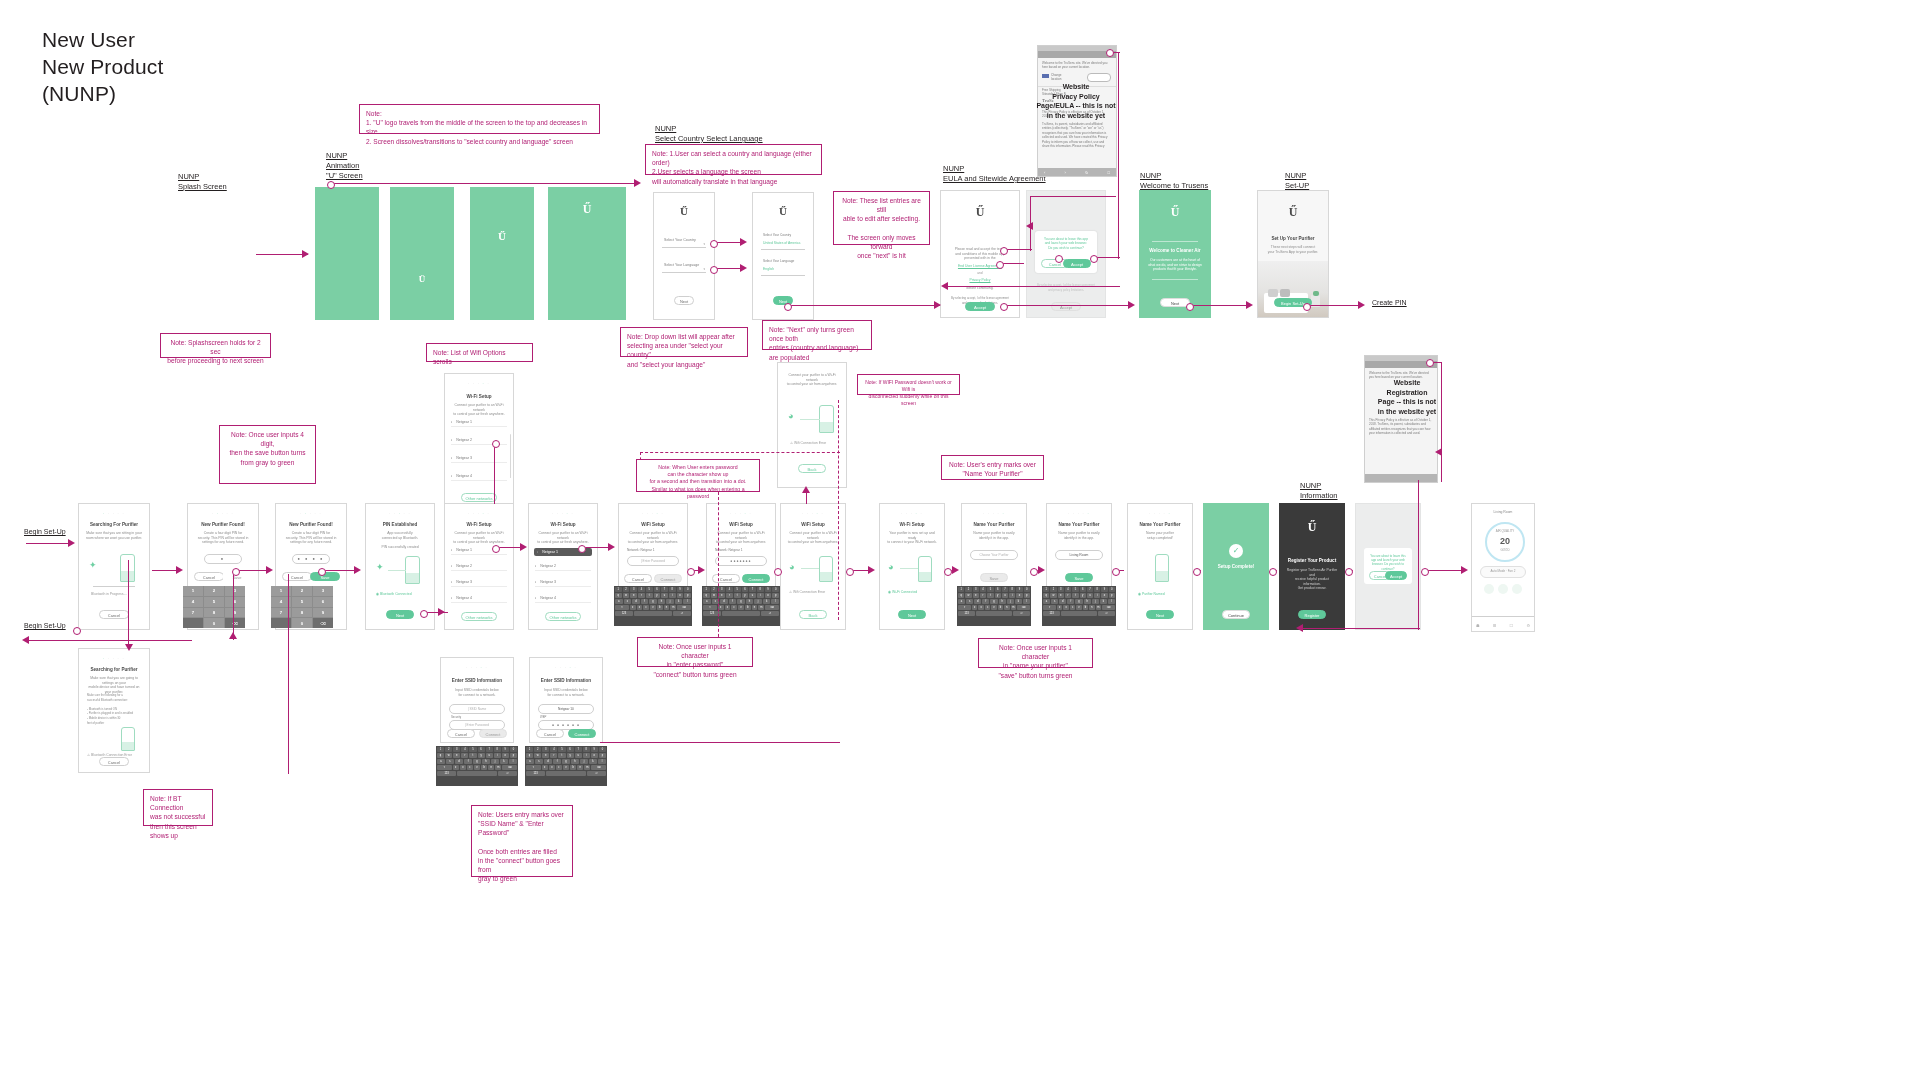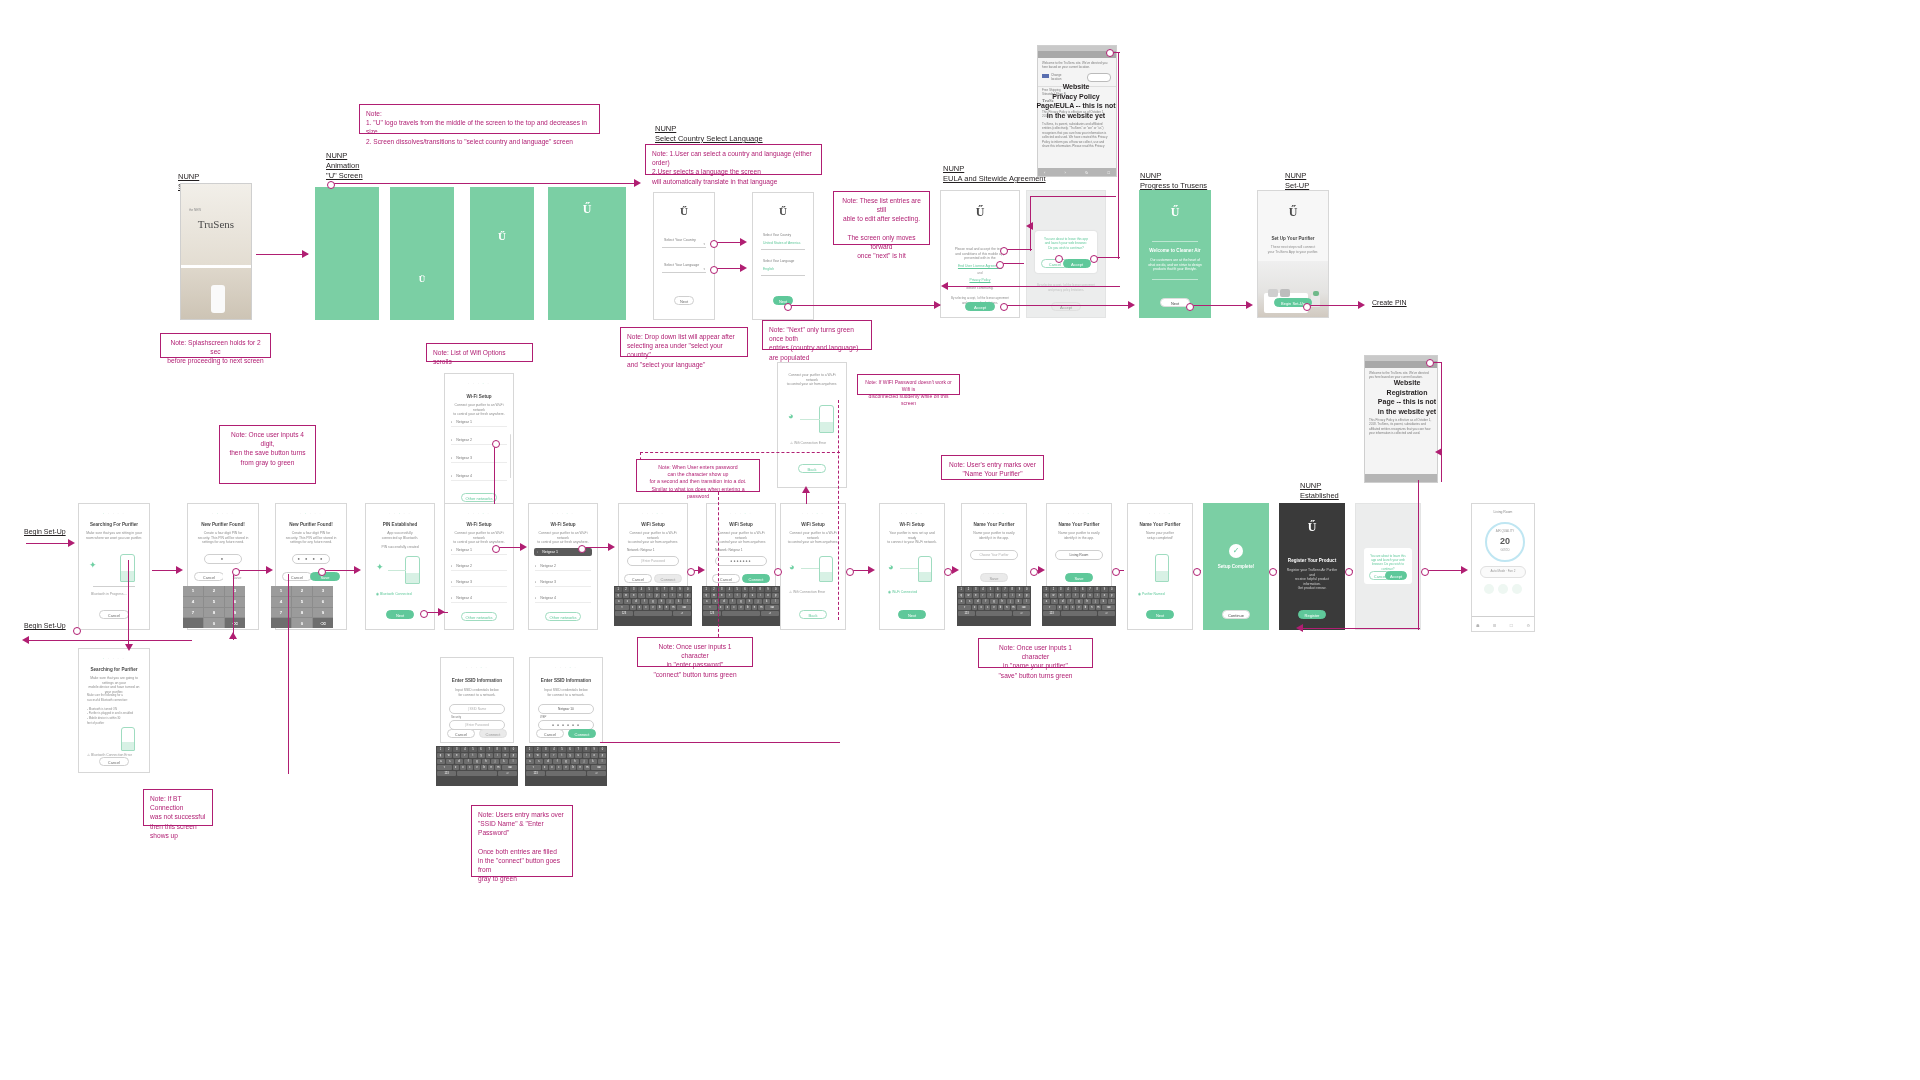--- a/index.html
+++ b/index.html
@@ -122,49 +122,54 @@
   .ar.u{border-left:4px solid transparent;border-right:4px solid transparent;border-bottom:7px solid #b01e72;}
   .node{position:absolute;width:6px;height:6px;border-radius:50%;border:1.6px solid #b01e72;
         background:#fff;z-index:6;}
   .sideband{position:absolute;font-size:7px;color:#231f20;text-decoration:underline;z-index:6;}
 </style>
 </head>
 <body>
 
 <div id="stage">
 
+  <div class="doc-title">
+    <div>New User</div>
+    <div>New Product</div>
+    <div>(NUNP)</div>
+  </div>
 
   <div class="seclabel" style="left:178px;top:172px;">
     <span>NUNP</span>
     <span>Splash Screen</span>
   </div>
   <div class="seclabel" style="left:326px;top:151px;">
     <span>NUNP</span>
     <span>Animation</span>
     <span>"U" Screen</span>
   </div>
   <div class="seclabel" style="left:655px;top:124px;">
     <span>NUNP</span>
     <span>Select Country Select Language</span>
   </div>
   <div class="seclabel" style="left:943px;top:164px;">
     <span>NUNP</span>
     <span>EULA and Sitewide Agreement</span>
   </div>
   <div class="seclabel" style="left:1140px;top:171px;">
     <span>NUNP</span>
-    <span>Progress to Trusens</span>
+    <span>Welcome to Trusens</span>
   </div>
   <div class="seclabel" style="left:1285px;top:171px;">
     <span>NUNP</span>
     <span>Set-UP</span>
   </div>
   <div class="seclabel" style="left:1300px;top:481px;">
     <span>NUNP</span>
-    <span>Established</span>
+    <span>Information</span>
   </div>
 
   <div class="note" style="left:359px;top:104px;width:241px;height:30px;white-space:pre-line;">Note:
 1. "U" logo travels from the middle of the screen to the top and decreases in size
 2. Screen dissolves/transitions to "select country and language" screen</div>
   <div class="note" style="left:645px;top:144px;width:177px;height:31px;white-space:pre-line;">Note: 1.User can select a country and language (either order)
 2.User selects a language the screen
 will automatically translate in that language</div>
   <div class="note c" style="left:833px;top:191px;width:97px;height:54px;white-space:pre-line;">Note: These list entries are still
 able to edit after selecting.
@@ -201,27 +206,20 @@
 was not successful
 then this screen
 shows up</div>
   <div class="note" style="left:471px;top:805px;width:102px;height:72px;white-space:pre-line;">Note: Users entry marks over
 "SSID Name" &amp; "Enter Password"
 
 Once both entries are filled
 in the "connect" button goes from
 gray to green</div>
 
-  <div class="ph plain" style="left:180px;top:183px;width:72px;height:137px;">
-    <div class="photo" style="left:0;top:0;right:0;height:60%;background:linear-gradient(#f2efe9,#e3ddd2);"></div>
-    <div style="position:absolute;left:8px;top:24px;font-size:3px;color:#8a8a8a;">the NEW</div>
-    <div style="position:absolute;left:0;right:0;top:34px;text-align:center;font-size:11px;color:#4a4a4a;font-family:'Liberation Serif',serif;">TruSens</div>
-    <div class="photo" style="left:0;bottom:0;right:0;height:38%;background:linear-gradient(#ded7cb,#cdc4b5);"></div>
-    <div style="position:absolute;left:30px;bottom:6px;width:14px;height:28px;background:#fafafa;border-radius:3px;"></div>
-  </div>
 
   <div class="ph green" style="left:315px;top:187px;width:64px;height:133px;"></div>
   <div class="ph green" style="left:390px;top:187px;width:64px;height:133px;">
     <div class="logoU w" style="top:86px;font-size:9px;">Ű</div>
   </div>
   <div class="ph green" style="left:470px;top:187px;width:64px;height:133px;">
     <div class="logoU w" style="top:42px;font-size:11px;">Ű</div>
   </div>
   <div class="ph green" style="left:548px;top:187px;width:78px;height:133px;">
     <div class="logoU w" style="top:14px;font-size:12px;">Ű</div>

